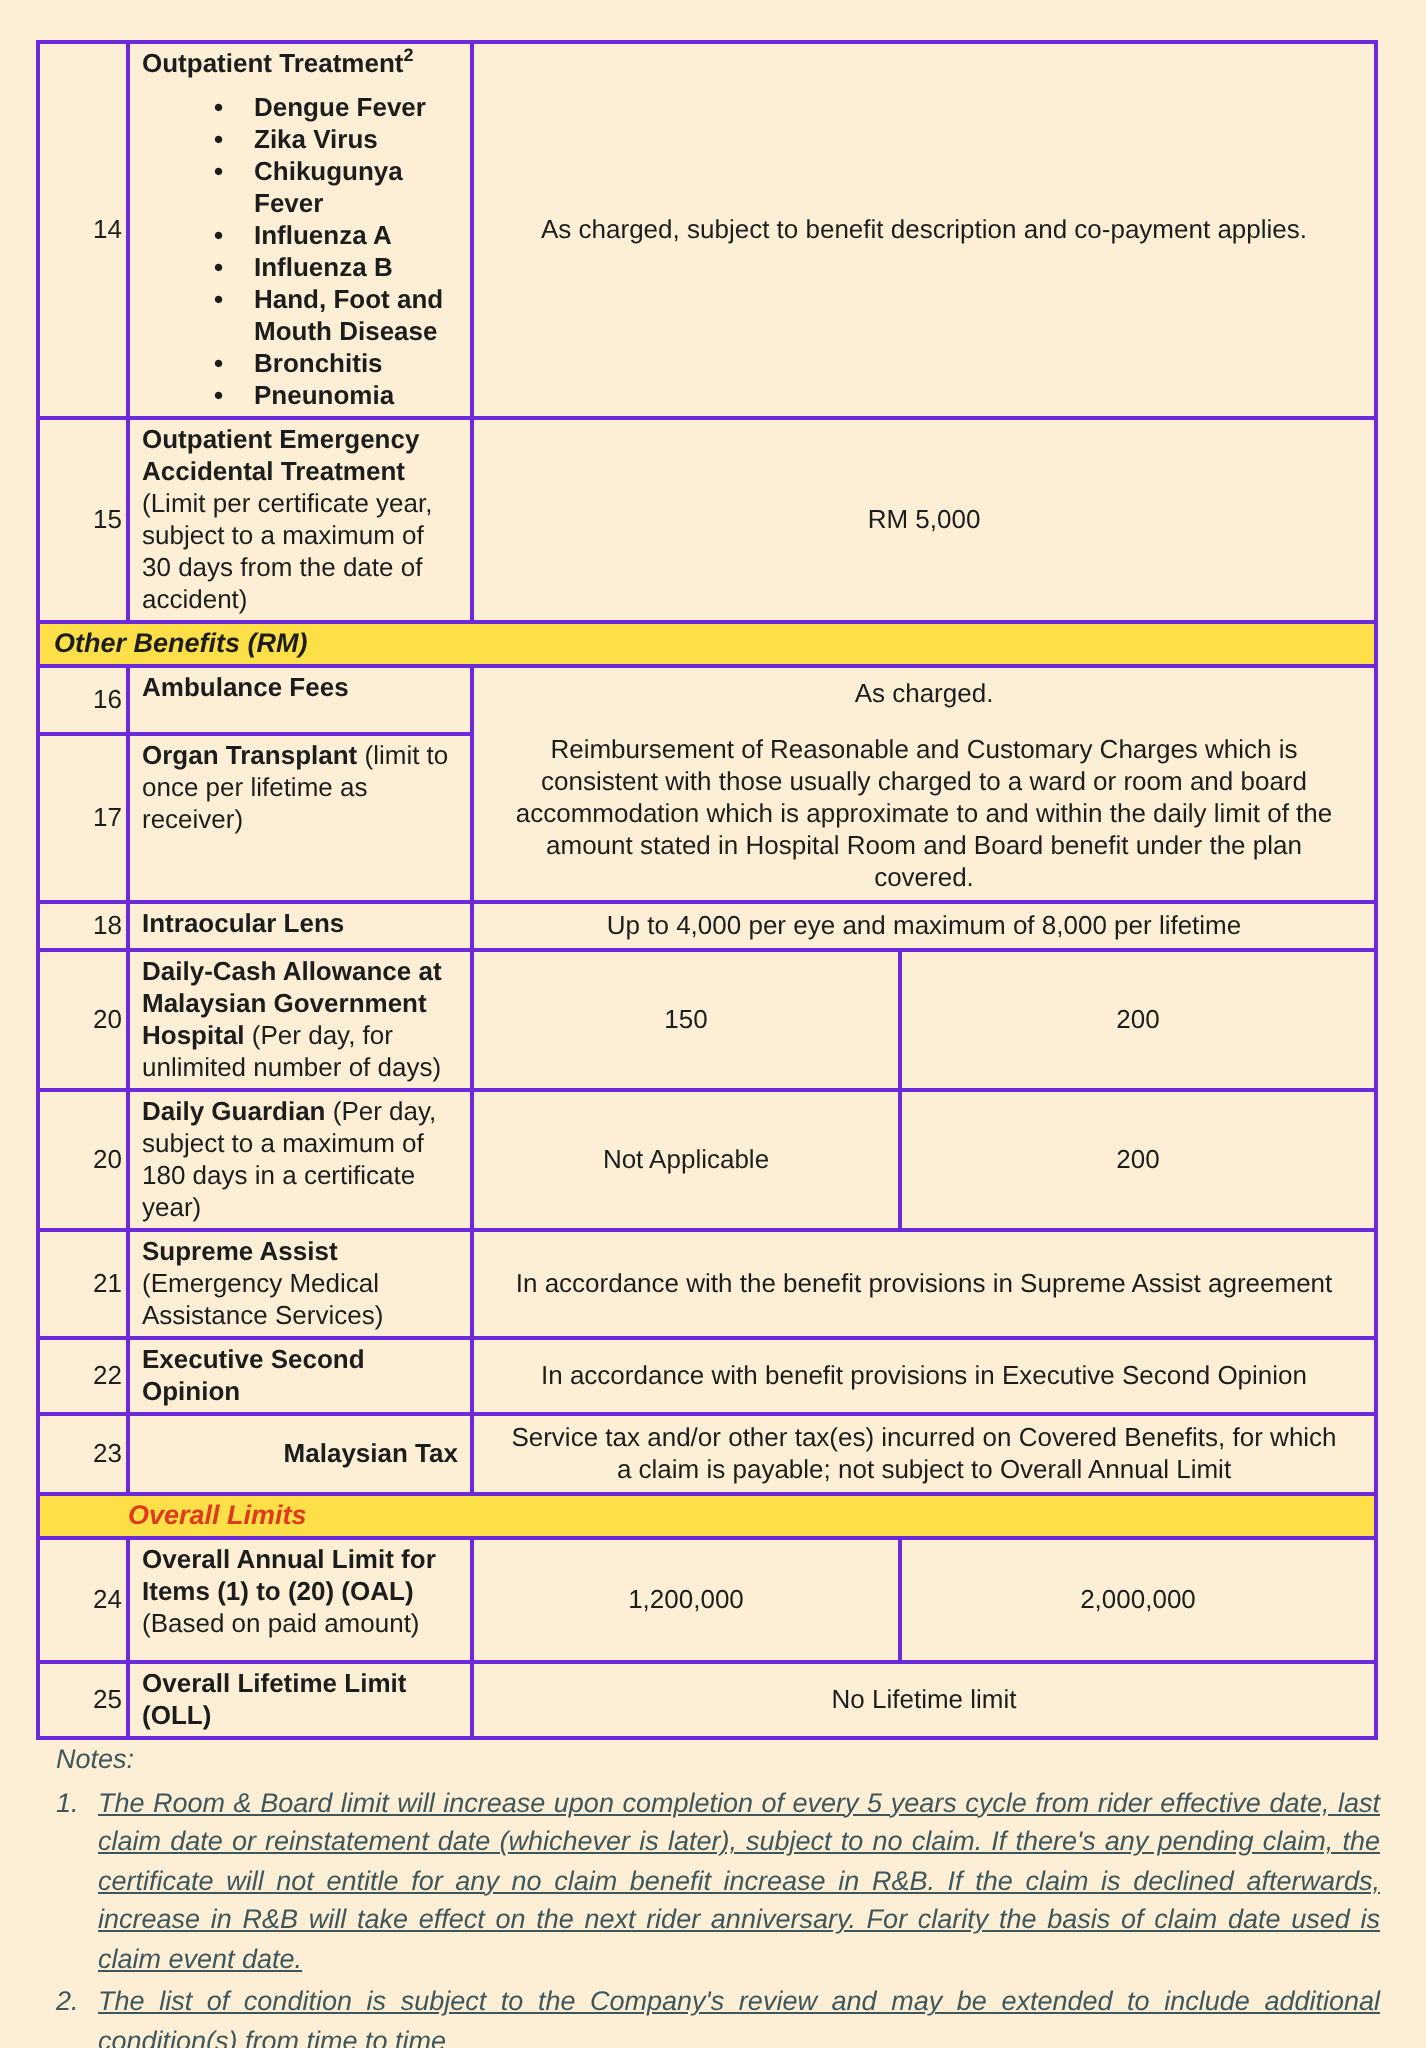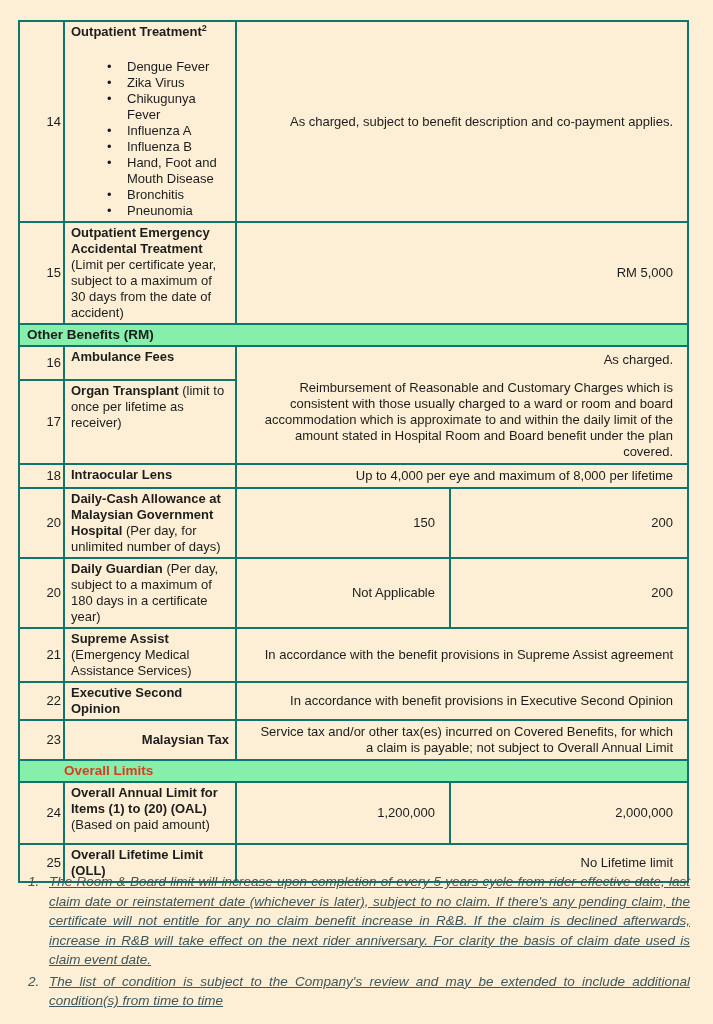--- a/index.html
+++ b/index.html
@@ -9,37 +9,37 @@
     font-family:"Liberation Sans",sans-serif;
     color:#1d1d1d;
   }
   .sheet{position:relative;width:713px;height:1024px;}
 
   table.benefits{
     position:absolute;left:18px;top:20px;width:669px;
     border-collapse:collapse;table-layout:fixed;
   }
   td{
-    border:2px solid #0f766e;
+    border:2px solid #6d28d9;
     font-size:13px;line-height:16px;
     padding:2px 6px;vertical-align:top;
     word-wrap:break-word;
   }
   td.num{text-align:right;vertical-align:middle;padding:1px 2px;}
   td.desc .t{font-weight:bold;}
   td.desc.vmid{vertical-align:middle;text-align:right;}
-  td.val{text-align:right;vertical-align:middle;padding:3px 14px;}
+  td.val{text-align:center;vertical-align:middle;padding:3px 14px;}
   td.val p{margin:0;}
   tr.band td{
-    background:#86efac;font-weight:bold;font-size:13.5px;
-    padding:2px 6px 3px 7px;line-height:15px;
+    background:#fde047;font-weight:bold;font-size:13.5px;
+    padding:2px 6px 3px 7px;line-height:15px;font-style:italic;
   }
   tr.band td.red{color:#e0391c;padding-left:44px;}
 
-  .bullets{margin-top:19px;}
+  .bullets{margin-top:6px;font-weight:bold;}
   .bullet{display:flex;}
   .bdot{flex:0 0 20px;margin-left:36px;}
   .bdot::before{content:"\2022";}
   .btxt{flex:1;}
   sup{font-size:9px;line-height:0;}
 
   .merged-val p.first{margin:2px 0 12px 0;}
   .merged-val{vertical-align:top;}
   .merged-val p{margin:0;}
 
@@ -212,20 +212,21 @@
       <td class="num">25</td>
       <td class="desc">
         <span class="t">Overall Lifetime Limit (OLL)</span>
       </td>
       <td class="val" colspan="2">No Lifetime limit</td>
     </tr>
   </tbody>
     </table>
 
   <div class="notes">
+    <p class="notes-label">Notes:</p>
     <div class="note-item">
       <span class="note-num">1.</span>
       <div class="note-text">The Room &amp; Board limit will increase upon completion of every 5 years cycle from rider effective date, last claim date or reinstatement date (whichever is later), subject to no claim. If there's any pending claim, the certificate will not entitle for any no claim benefit increase in R&amp;B. If the claim is declined afterwards, increase in R&amp;B will take effect on the next rider anniversary. For clarity the basis of claim date used is claim event date.</div>
     </div>
     <div class="note-item">
       <span class="note-num">2.</span>
       <div class="note-text">The list of condition is subject to the Company's review and may be extended to include additional condition(s) from time to time</div>
     </div>
   </div>
 

